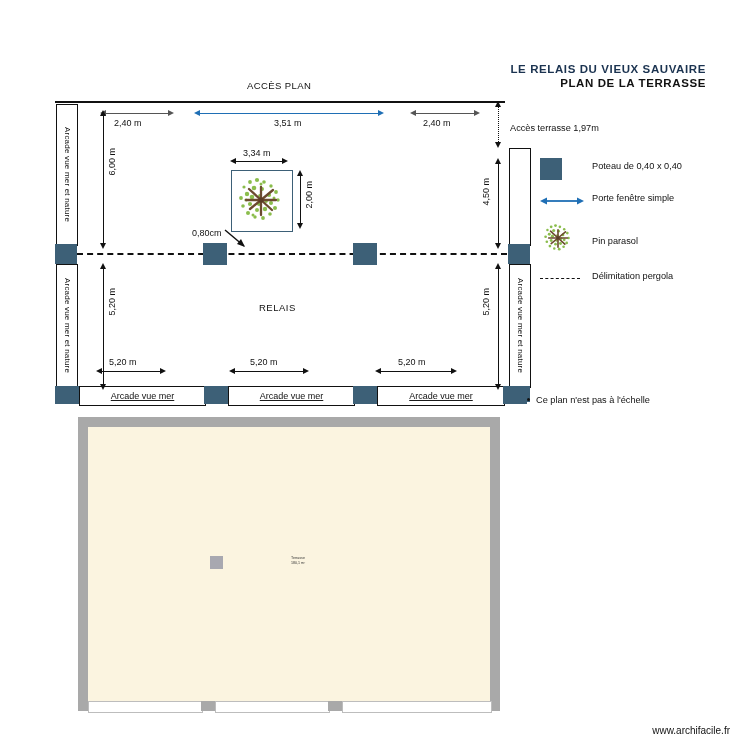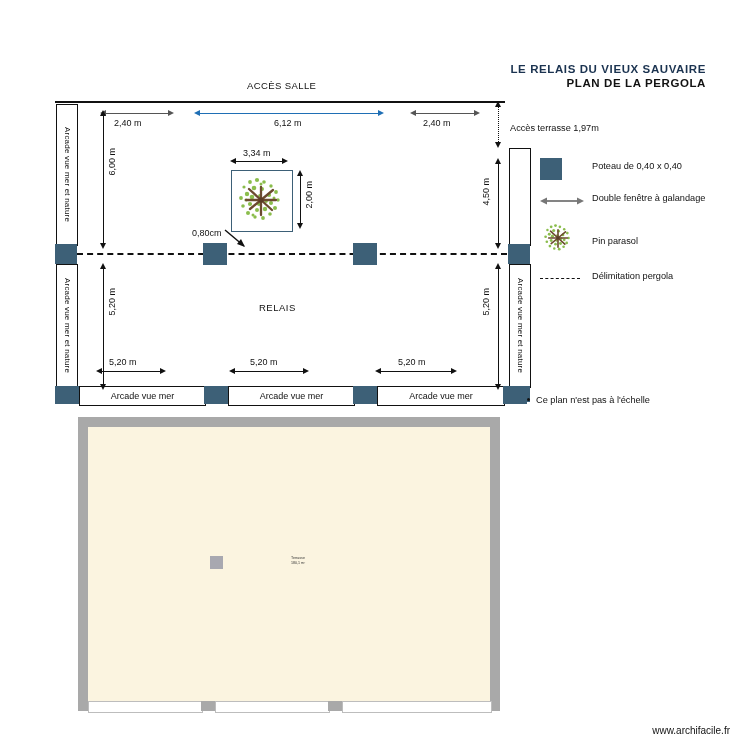--- a/index.html
+++ b/index.html
@@ -39,21 +39,21 @@
   .arcade-v{
     position:absolute;background:#ffffff;border:1.3px solid #111111;
     display:flex;align-items:center;justify-content:center;
   }
   .arcade-v span{
     writing-mode:vertical-rl;
     font-size:8px;color:#111;white-space:nowrap;letter-spacing:.2px;
   }
   .arcade-h{
     position:absolute;background:#ffffff;border:1.3px solid #111111;
-    display:flex;align-items:center;justify-content:center;
+    display:flex;align-items:center;justify-content:center;text-decoration:underline;
   }
   .arcade-h span{font-size:9px;color:#111;white-space:nowrap;}
 
   
   .post{position:absolute;background:#3d6077;}
 
   
   .dash-line{
     position:absolute;height:0;border-top:2px dashed #111111;
   }
@@ -136,24 +136,24 @@
     position:absolute;right:20px;bottom:14px;font-size:10px;color:#111;white-space:nowrap;
   }
 </style>
 </head>
 <body>
 
 <div class="plan-root">
 
   <div class="title-block">
     <div class="title-main">LE RELAIS DU VIEUX SAUVAIRE</div>
-    <div class="title-sub">PLAN DE LA PERGOLA</div>
-  </div>
-
-  <div class="acces-salle">ACCÈS SALLE</div>
+    <div class="title-sub">PLAN DE LA TERRASSE</div>
+  </div>
+
+  <div class="acces-salle">ACCÈS PLAN</div>
 
   <div class="wall wall-top"></div>
   <div class="wall wall-bottom"></div>
 
   <div class="arcade-v" style="left:56px;top:104px;width:20px;height:140px;">
     <span>Arcade vue mer et nature</span>
   </div>
   <div class="post" style="left:55px;top:244px;width:22px;height:20px;"></div>
   <div class="arcade-v" style="left:56px;top:264px;width:20px;height:122px;">
     <span>Arcade vue mer et nature</span>
@@ -190,21 +190,21 @@
     <div class="dim-line-h" style="left:104px;top:113px;width:68px;"></div>
     <div class="arrow left" style="left:100px;top:110px;"></div>
     <div class="arrow right" style="left:168px;top:110px;"></div>
     <div class="dim-txt" style="left:114px;top:118px;">2,40 m</div>
   </div>
 
   <div class="dim">
     <div class="dim-line-h blue" style="left:200px;top:113px;width:182px;"></div>
     <div class="arrow left blue" style="left:194px;top:110px;"></div>
     <div class="arrow right blue" style="left:378px;top:110px;"></div>
-    <div class="dim-txt" style="left:274px;top:118px;">6,12 m</div>
+    <div class="dim-txt" style="left:274px;top:118px;">3,51 m</div>
   </div>
 
   <div class="dim">
     <div class="dim-line-h" style="left:414px;top:113px;width:64px;"></div>
     <div class="arrow left" style="left:410px;top:110px;"></div>
     <div class="arrow right" style="left:474px;top:110px;"></div>
     <div class="dim-txt" style="left:423px;top:118px;">2,40 m</div>
   </div>
 
   <div class="dim">
@@ -326,29 +326,29 @@
     <div class="dim-txt" style="left:398px;top:357px;">5,20 m</div>
   </div>
 
   <div class="legend">
 
     <div class="legend-row">
       <div class="legend-swatch"></div>
       <div class="legend-txt">Poteau de 0,40 x 0,40</div>
     </div>
 
-
     <div class="legend-row">
       <svg class="legend-arrow-wrap" viewBox="0 0 44 10">
-        <line x1="6" y1="5" x2="38" y2="5" stroke="#777777" stroke-width="1.8"></line>
-        <polygon points="0,5 7,1.6 7,8.4" fill="#777777"></polygon>
-        <polygon points="44,5 37,1.6 37,8.4" fill="#777777"></polygon>
+        <line x1="6" y1="5" x2="38" y2="5" stroke="#1f6fb5" stroke-width="1.8"></line>
+        <polygon points="0,5 7,1.6 7,8.4" fill="#1f6fb5"></polygon>
+        <polygon points="44,5 37,1.6 37,8.4" fill="#1f6fb5"></polygon>
       </svg>
-      <div class="legend-txt t2">Double fenêtre à galandage</div>
+      <div class="legend-txt t2">Porte fenêtre simple</div>
     </div>
+
 
     <div class="legend-row" style="height:44px;">
       <svg class="legend-tree" viewBox="0 0 58 58">
         <g fill="#8bbd4c">
           <circle cx="12" cy="16" r="2.0"></circle>
             <circle cx="18" cy="11" r="2.2"></circle>
           <circle cx="25" cy="9" r="2.3"></circle>
             <circle cx="32" cy="11" r="2.1"></circle>
           <circle cx="39" cy="15" r="2.0"></circle>
             <circle cx="44" cy="21" r="2.2"></circle>

